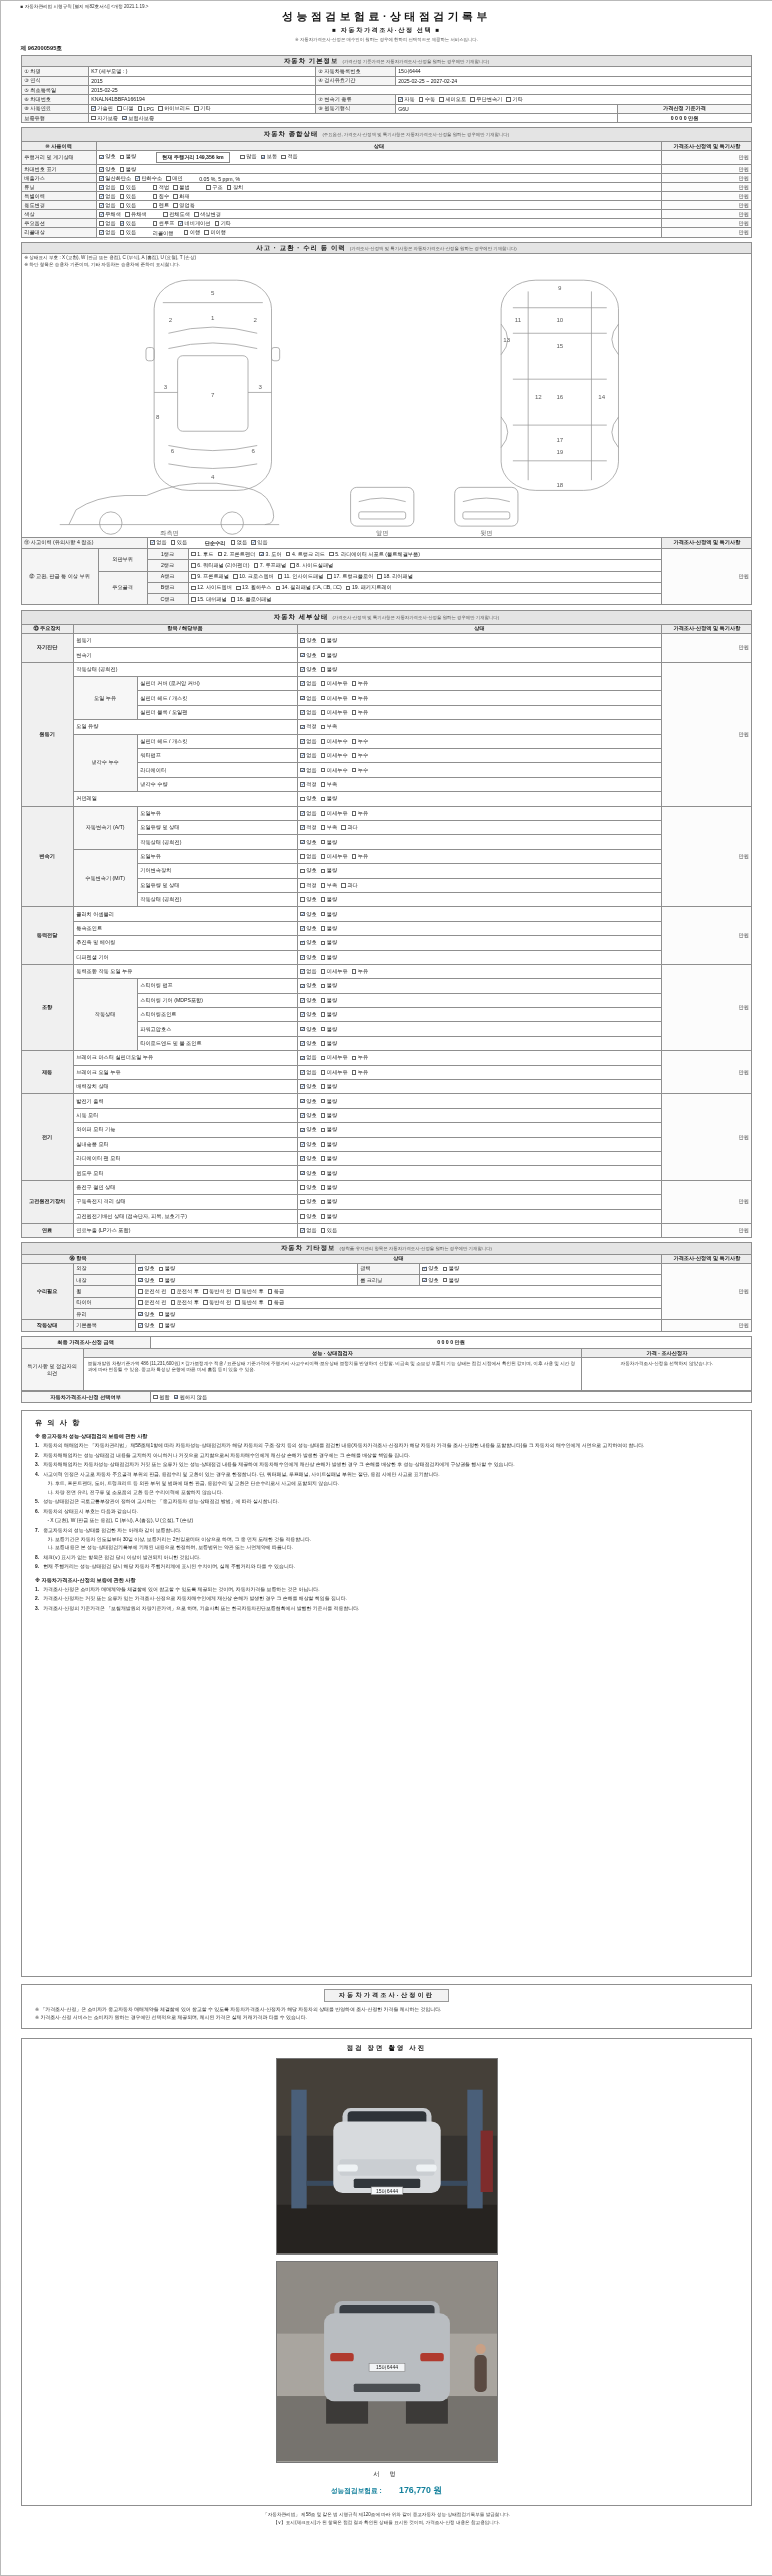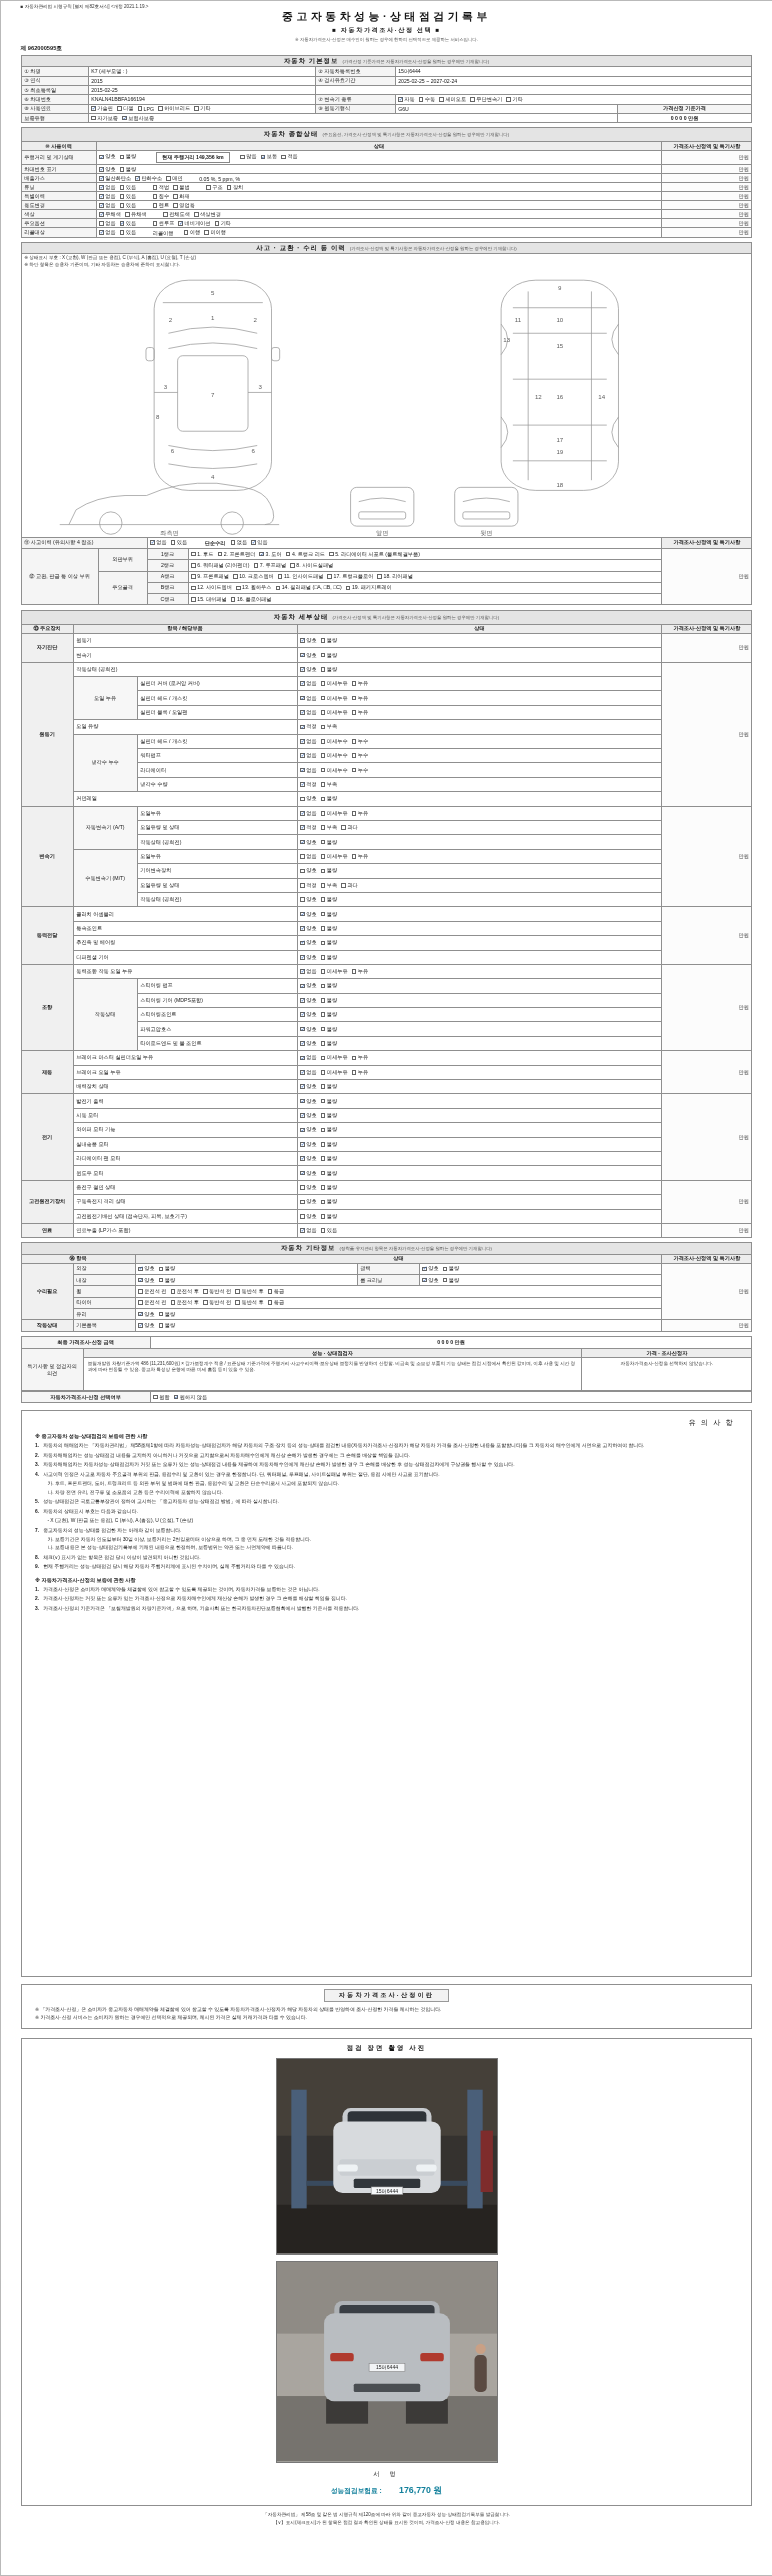--- a/index.html
+++ b/index.html
@@ -35,21 +35,21 @@
 .diagram{display:block;width:100%;height:auto;margin-top:2.1px}
 .t-acc td{height:11.3px}
 .t-detail td{height:14.4px}
 .t-detail .grp,.t-misc .grp{text-align:center;font-weight:bold;background:#f0f0f0}
 .t-detail .part{text-align:center;background:#f7f7f7}
 .t-misc td{height:11.3px}
 .t-final td{height:12.4px}
 .t-opinion .optext{font-size:4.6px;color:#333;line-height:1.5;height:33px;vertical-align:top;padding:2.1px 4.1px}
 .t-choice td{height:11.3px}
 .notice-box{border:0.5px solid #8f8f8f;min-height:567px;padding:6.2px 13.4px;margin-bottom:6.2px}
-.notice-title{text-align:right;font-weight:normal;font-size:7.2px;letter-spacing:5.2px;margin-bottom:5.2px}
+.notice-title{text-align:left;font-weight:bold;font-size:7.2px;letter-spacing:5.2px;margin-bottom:5.2px}
 .nhead{font-weight:bold;font-size:5.2px;margin:5.2px 0 2.1px}
 .nitem{font-size:4.9px;line-height:1.65;margin:1.5px 0;display:flex}
 .nnum{flex:none;width:8.2px;font-weight:bold}
 .ntext{flex:1}
 .nsub{font-size:4.9px;line-height:1.6;margin:0.5px 0 0.5px 12.4px;color:#222}
 .pbox{border:0.5px solid #8f8f8f;padding:4.1px 13.4px 6.2px;margin-bottom:9.3px}
 .pbox-title{text-align:center;font-weight:bold;font-size:6.2px;letter-spacing:2.1px;border:0.5px solid #999;display:table;margin:0 auto 4.1px;padding:1px 13.4px;background:#f2f2f2}
 .pline{font-size:4.9px;line-height:1.6;color:#222}
 .photo-box{border:0.5px solid #8f8f8f;padding:5.2px 0 8.2px;margin-bottom:5.2px}
 .photo-title{text-align:center;font-weight:bold;font-size:6.4px;letter-spacing:2.1px;margin-bottom:5.2px}
@@ -61,21 +61,21 @@
 .fee-value{color:#13809c;font-weight:bold;font-size:8.8px;margin-left:15px}
 .footer{text-align:center;font-size:4.6px;color:#333;line-height:1.7;padding-bottom:5.2px}
 .inlbl{font-size:5.2px;font-weight:bold;margin:0 5.2px 0 13.4px}
 </style>
 </head>
 <body>
 
 <div class="sheet">
 
   <div class="formref">■ 자동차관리법 시행규칙 [별지 제82호서식] &lt;개정 2021.1.19.&gt;</div>
-  <div class="doc-title">중고자동차성능·상태점검기록부</div>
+  <div class="doc-title">성능점검보험료·상태점검기록부</div>
   <div class="doc-sub">■ 자동차가격조사·산정 선택 ■</div>
   <div class="doc-note">※ 자동차가격조사·산정은 매수인이 원하는 경우에 한하여 선택적으로 제공하는 서비스입니다.</div>
   <div class="doc-no">제 962000595호</div>
 
   <table class="frm t-basic">
     <colgroup>
         <col style="width:67px">
         <col style="width:227px">
         <col style="width:80px">
         <col style="width:222px">

